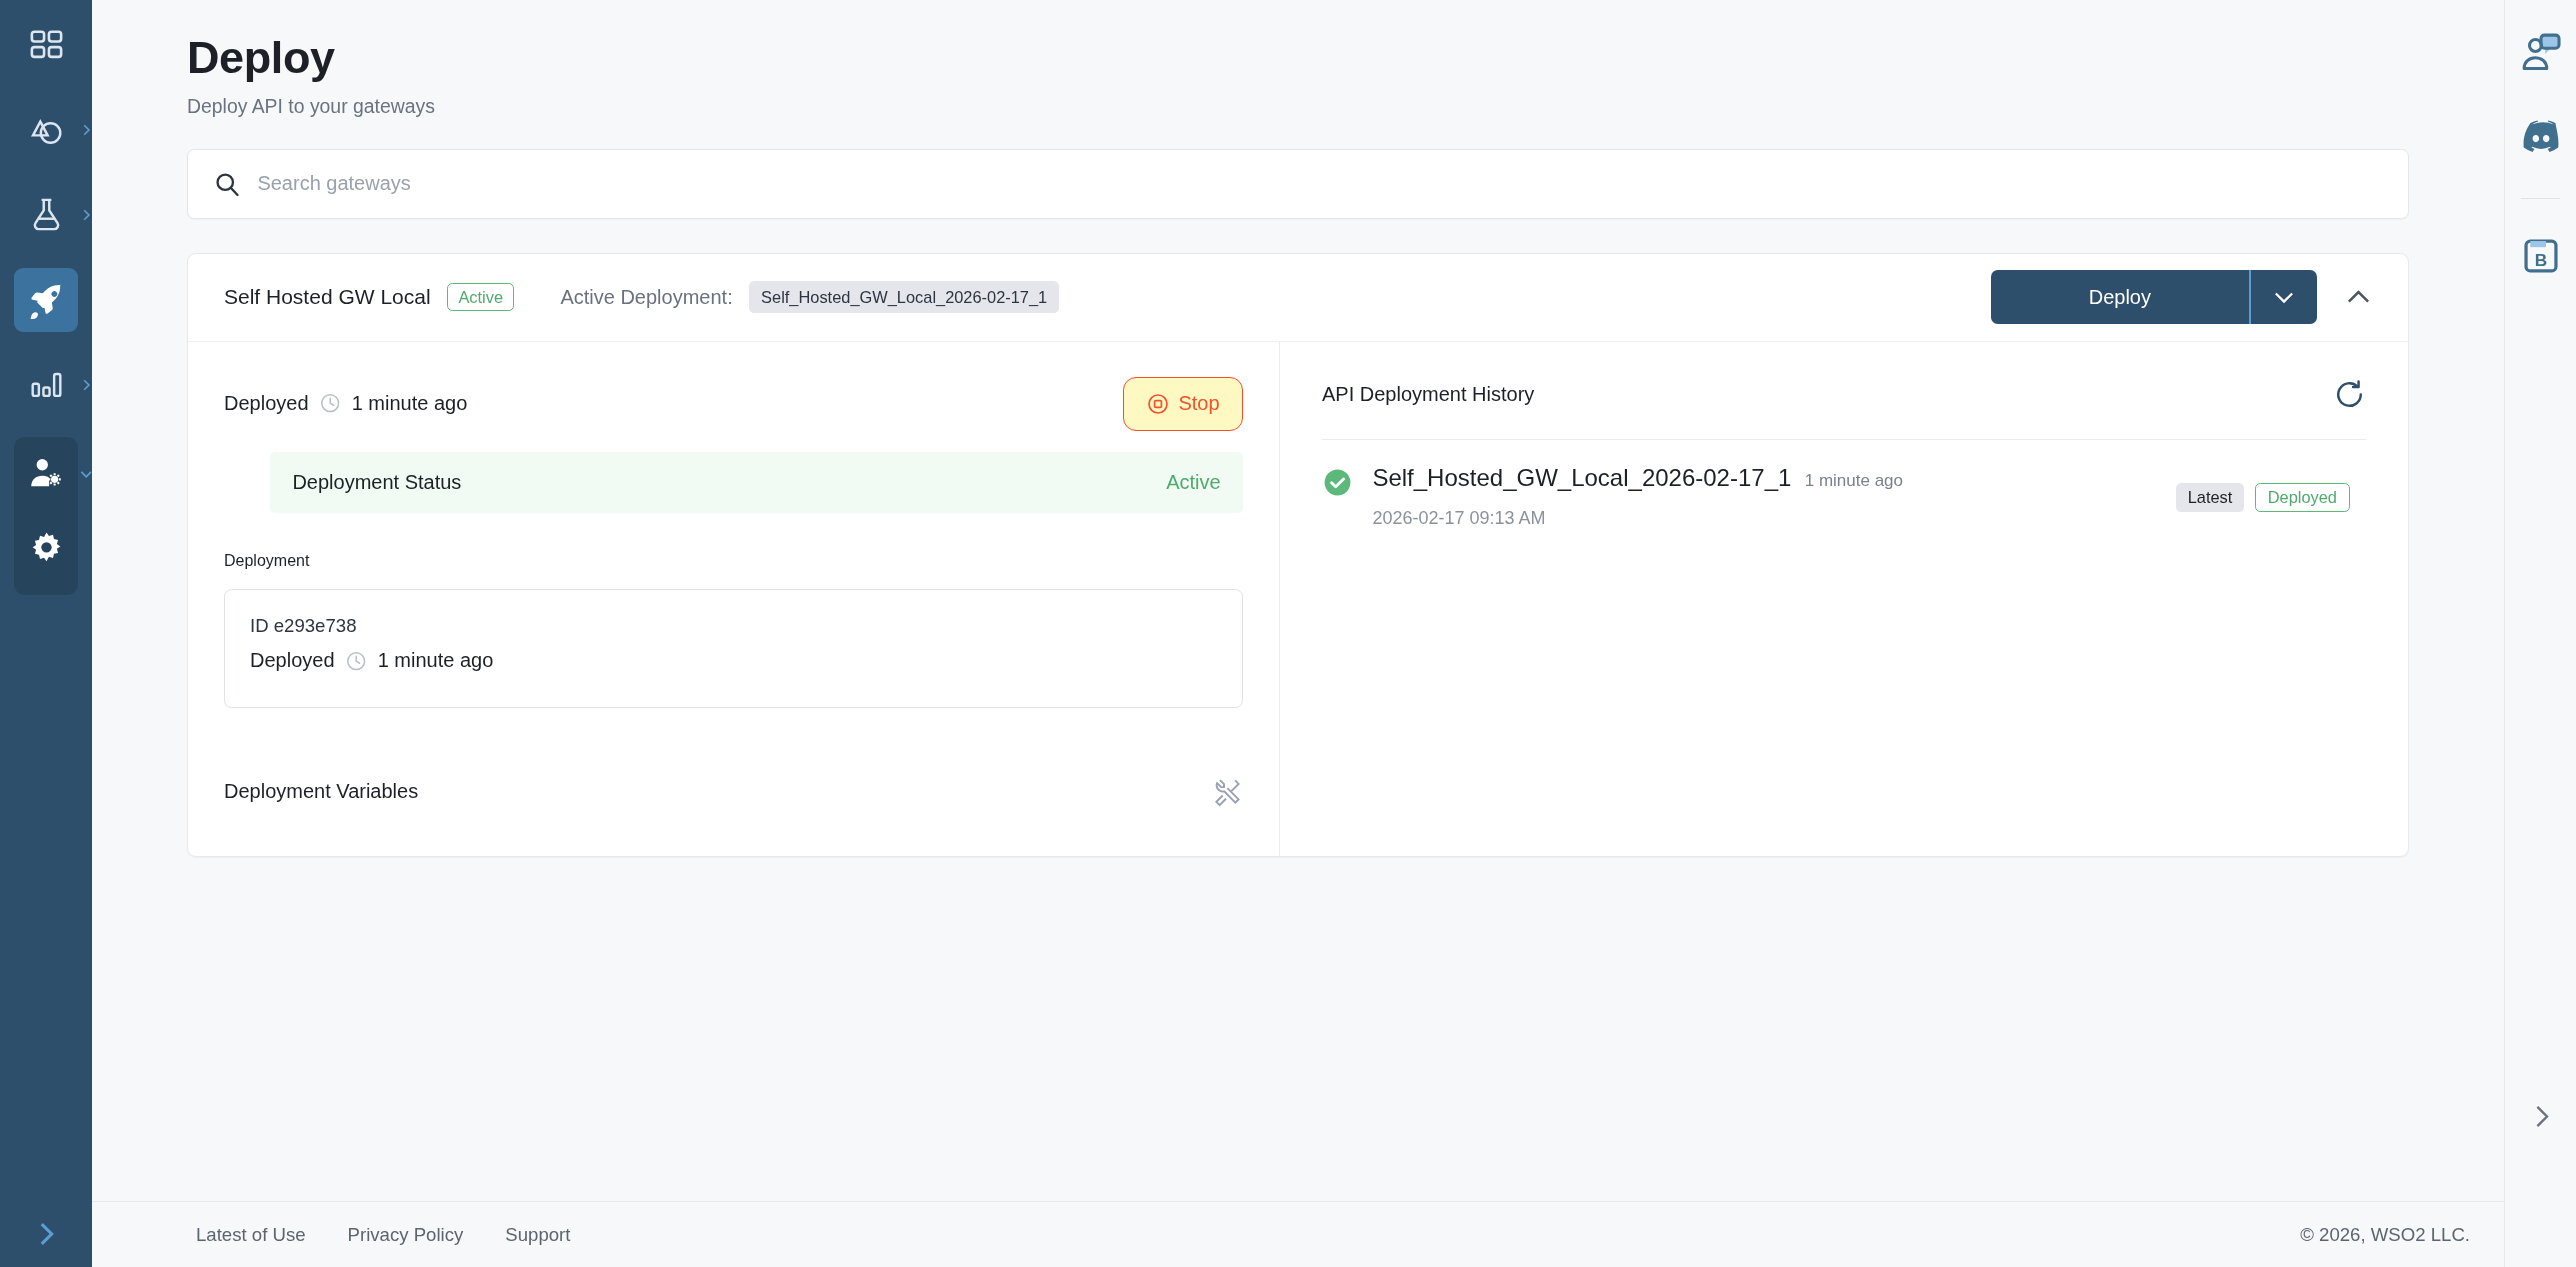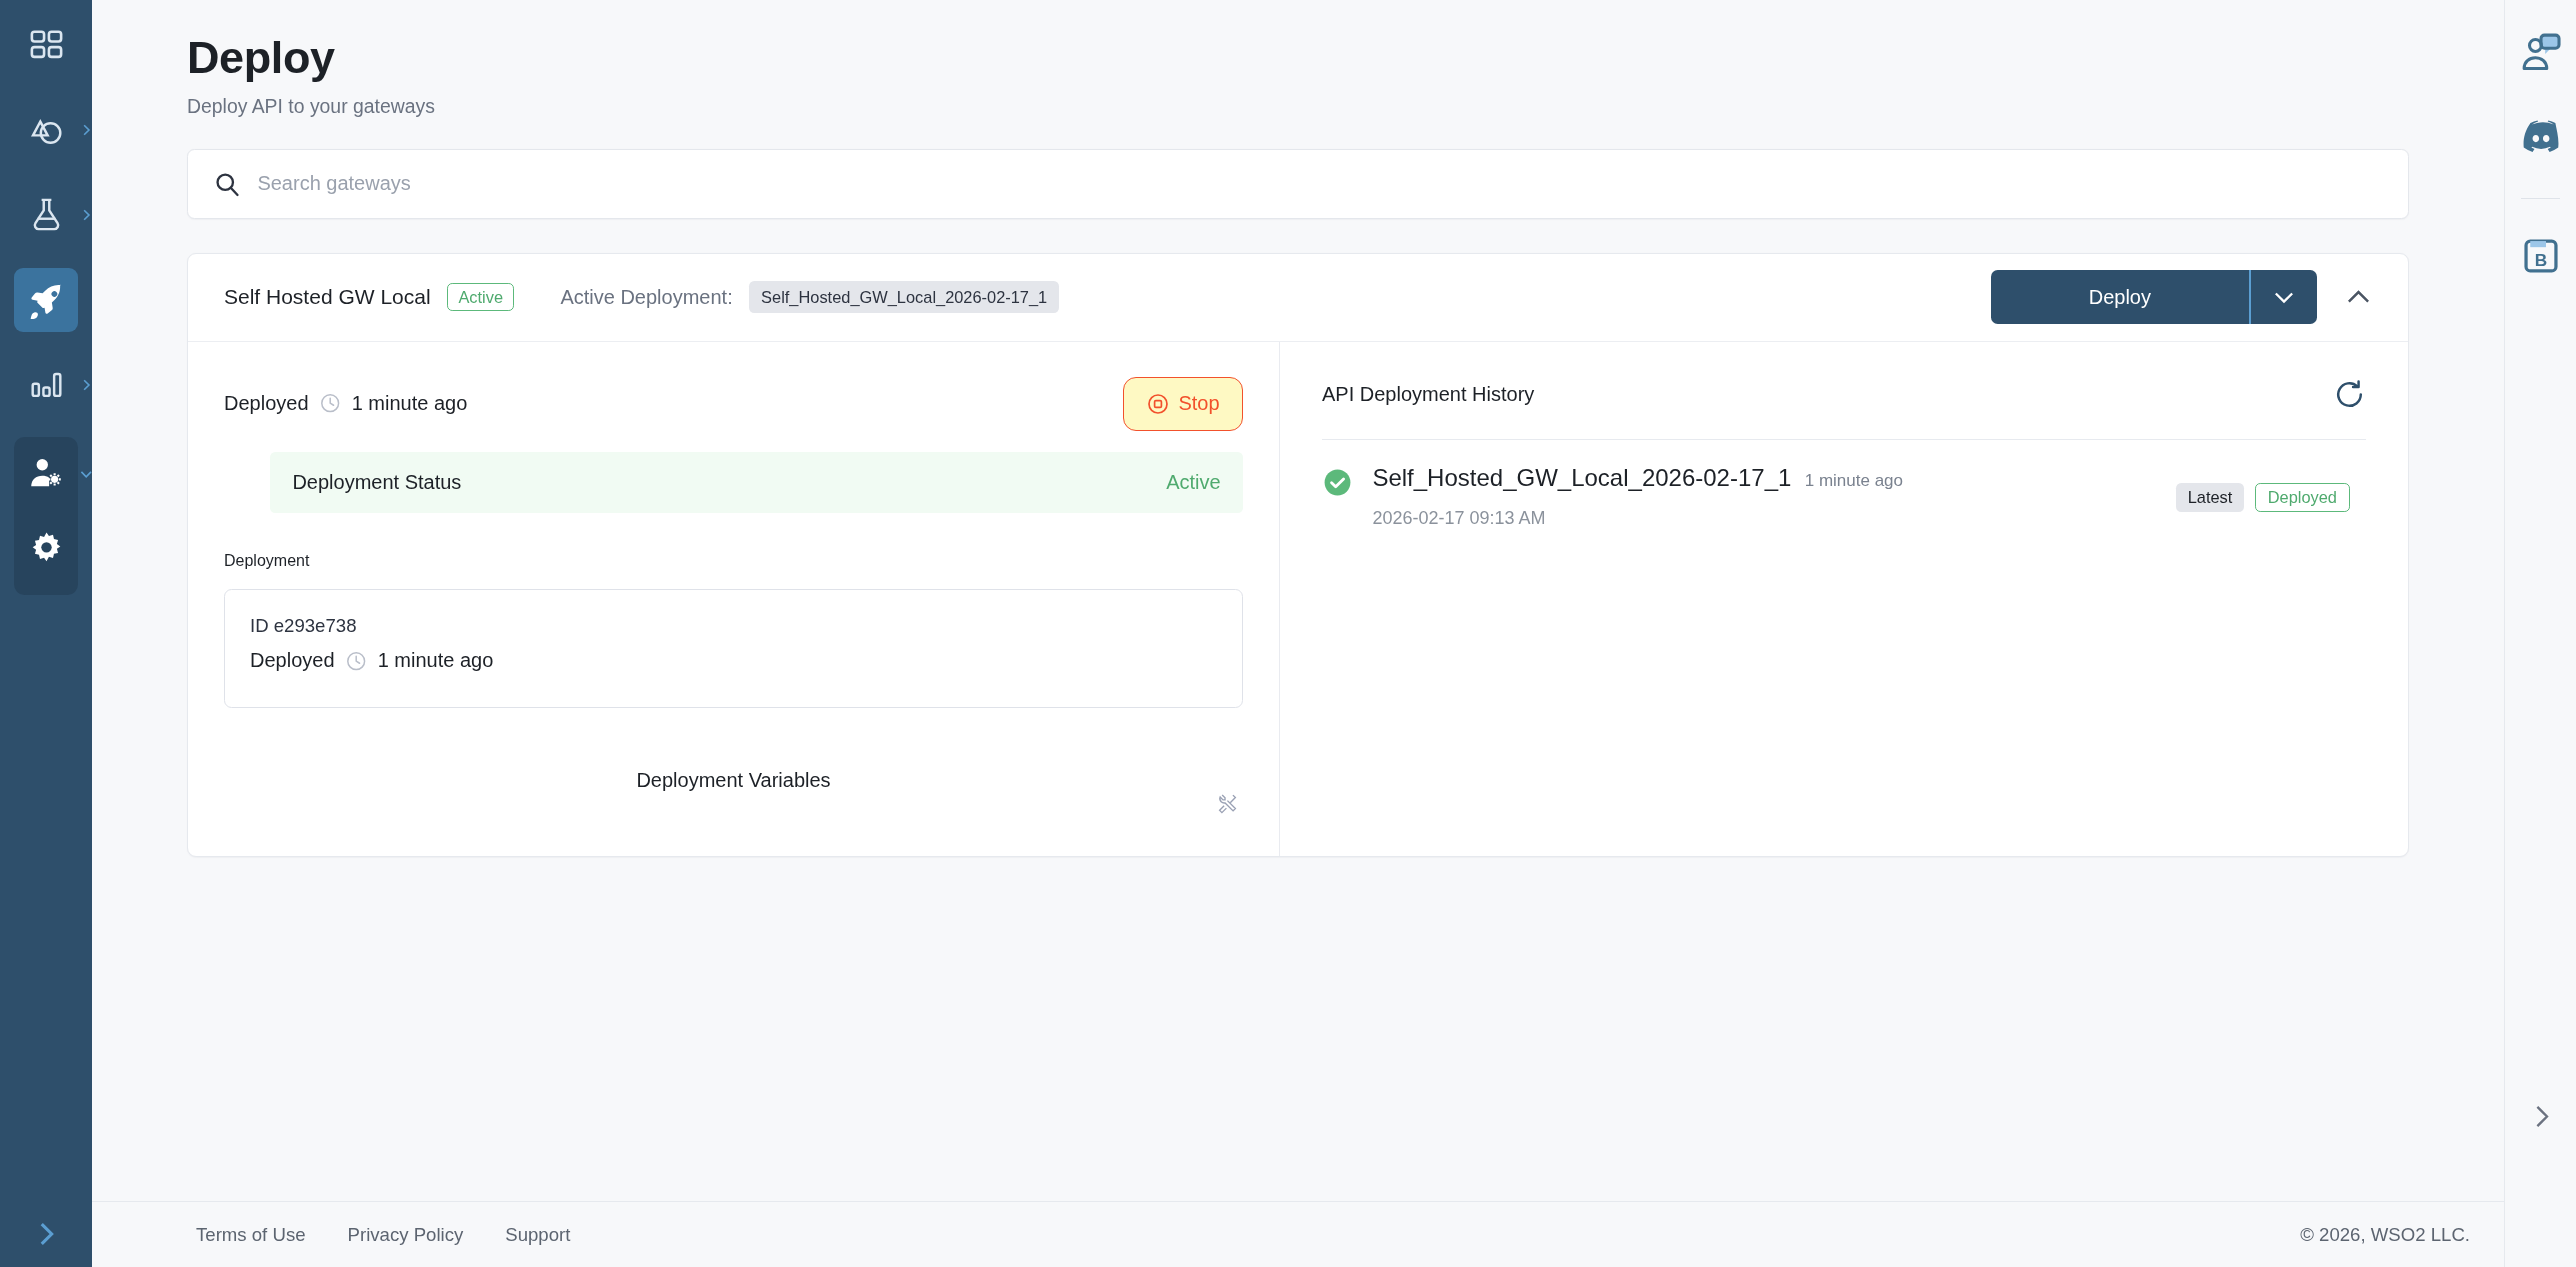--- a/index.html
+++ b/index.html
@@ -134,21 +134,21 @@
   .status-value { margin-left: auto; font-size: 20px; color: #4faa6e; }
 
   .sec-title { margin-top: 39px; font-size: 16px; color: #1d2127; }
   .dep-box {
     margin-top: 19.4px; border: 0.7px solid #dfe2e9; border-radius: 7.5px;
     padding: 25px 25px 27px 25px; min-height: 119px;
   }
   .dep-id { font-size: 18.6px; color: #2d3340; }
   .dep-when { margin-top: 12px; font-size: 20px; color: #1d2127; display: flex; align-items: center; }
 
-  .vars-row { display: flex; align-items: center; margin-top: 61px; height: 45px; flex-direction: column; }
+  .vars-row { display: flex; align-items: center; margin-top: 61px; height: 45px; }
   .vars-title { font-size: 20px; color: #1d2127; }
   .tools-ic { margin-left: auto; width: 31px; height: 31px; cursor: pointer; }
 
   
   .hist-head { display: flex; align-items: center; height: 45px; gap: 33px; }
   .hist-title { font-size: 20px; color: #1d2127; }
   .refresh-ic { margin-left: auto; width: 33px; height: 33px; cursor: pointer; }
   .hist-divider { height: 0.7px; background: #e7eaef; margin: 22.4px 0 0 0; }
   .hist-item { display: flex; padding: 24px 0 0 0; position: relative; }
   .check-ic { width: 31px; height: 31px; flex: 0 0 31px; margin-top: 3px; }
@@ -400,21 +400,21 @@
                 <span class="chip-deployed">Deployed</span>
               </div>
             </div>
           </div>
 
         </div>
       </section>
     </div>
 
     <footer class="footer">
-      <a class="f-link">Terms of Use</a>
+      <a class="f-link">Latest of Use</a>
       <a class="f-link">Privacy Policy</a>
       <a class="f-link">Support</a>
       <span class="f-copy">© 2026, WSO2 LLC.</span>
     </footer>
   </div>
 
   <aside class="rightrail">
     <div class="rail-btn">
       <svg width="46" height="46" viewBox="0 0 24 24">
         <rect x="12" y="3.2" width="9.4" height="6.8" rx="1.8" fill="#9cc6e8"></rect>

